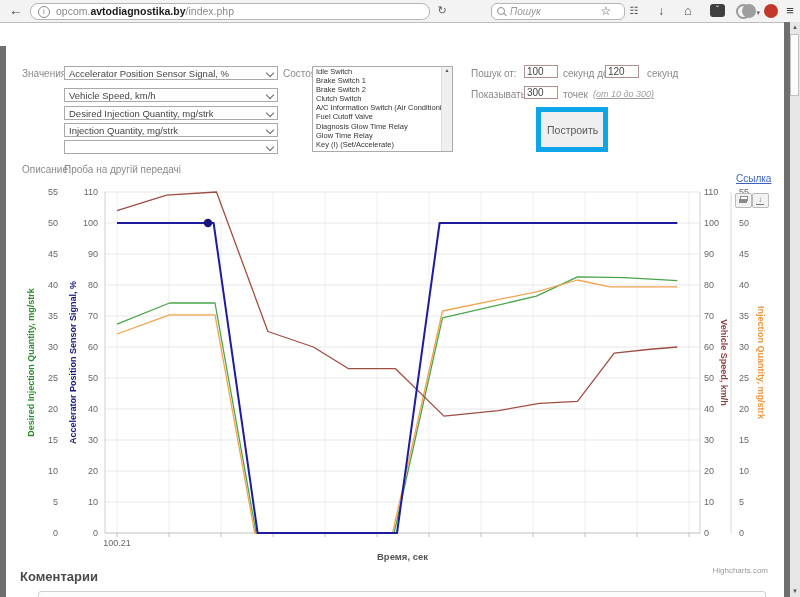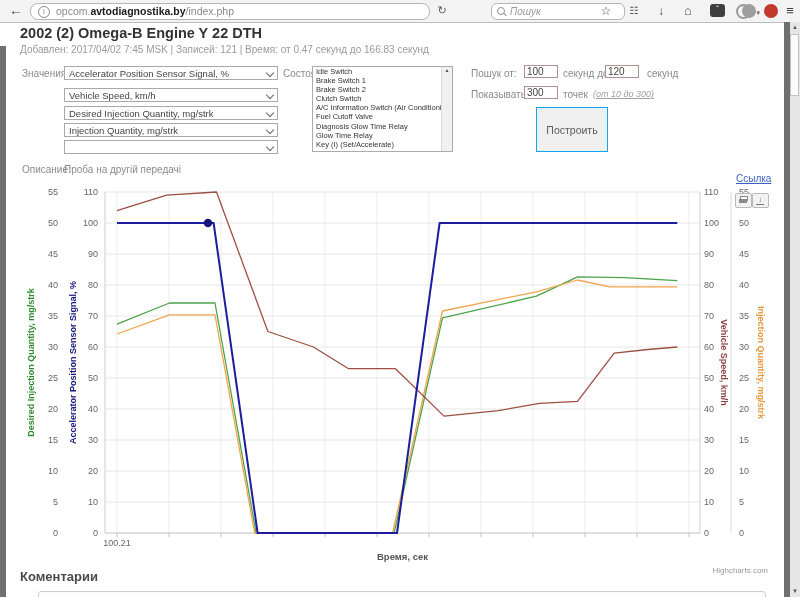--- a/index.html
+++ b/index.html
@@ -50,21 +50,21 @@
         border-bottom:1px solid #666;transform:rotate(45deg);}
   #listbox{position:absolute;left:312px;top:66px;width:141px;height:86px;border:1px solid #ababab;
            background:#fff;box-sizing:border-box;overflow:hidden;}
   .lb-item{font-size:7.5px;color:#333;line-height:9.1px;padding-left:3px;white-space:nowrap;cursor:pointer;}
   #lb-scroll{position:absolute;right:0;top:0;width:10px;height:92px;background:#f0f0f0;border-left:1px solid #ddd;}
   #lb-scroll .a{position:absolute;left:0;width:10px;font-size:5px;color:#555;text-align:center;cursor:pointer;}
   .r-input{position:absolute;width:34px;height:13px;border:1px solid #b08f8f;font-size:10px;color:#444;
            padding:0 2px;box-sizing:border-box;font-family:"Liberation Sans",sans-serif;}
   #points-hint{font-style:italic;font-size:9px;color:#a0a0a0;text-decoration:underline;}
   #build-btn{position:absolute;left:536px;top:107px;width:72px;height:45px;background:#efefef;
-             border:1px solid #0ea5e9;font-size:10.5px;color:#5a5a5a;cursor:pointer;
+             border:5px solid #0ea5e9;font-size:10.5px;color:#5a5a5a;cursor:pointer;
              font-family:"Liberation Sans",sans-serif;}
   #link-top{position:absolute;left:736px;top:173px;font-size:10px;color:#3b5fc0;text-decoration:underline;cursor:pointer;}
   
   #chart-wrap{position:absolute;left:20px;top:168px;width:760px;height:412px;}
   .mini-btn{position:absolute;top:25px;width:15px;height:13px;background:#f2f2f2;border:1px solid #b9b9b9;
             border-radius:2px;cursor:pointer;}
   #print-btn{left:715px;} #dl-btn{left:732px;}
   #print-btn .p1{position:absolute;left:3px;top:5px;width:8px;height:4px;background:#8a8a8a;}
   #print-btn .p2{position:absolute;left:4px;top:2px;width:6px;height:3px;background:#fff;border:1px solid #8a8a8a;}
   #dl-btn .d1{position:absolute;left:3px;top:1px;width:8px;text-align:center;font-size:8px;color:#777;}
@@ -109,22 +109,20 @@
   </div>
 
   <div class="edge" style="left:0;top:46px;height:551px;"></div>
   <div class="edge" style="left:784px;top:22px;height:575px;"></div>
   <div id="scrollbar">
     <div id="scroll-up" class="a" style="top:0;">▲</div>
     <div id="scroll-thumb"></div>
     <div id="scroll-down">▼</div>
   </div>
 
-  <div id="page-title">2002 (2) Omega-B Engine Y 22 DTH</div>
-  <div id="meta-line">Добавлен: 2017/04/02 7:45 MSK  |  Записей: 121  |  Время: от 0.47 секунд до 166.83 секунд</div>
 
   <div class="form-label" style="left:22px;top:68px;">Значения:</div>
   <div id="selects">
       <div class="sel" style="top: 66px;">
         <span class="txt">Accelerator Position Sensor Signal, %</span>
         <span class="chev"></span>
       </div>
       <div class="sel" style="top: 88px;">
         <span class="txt">Vehicle Speed, km/h</span>
         <span class="chev"></span>

